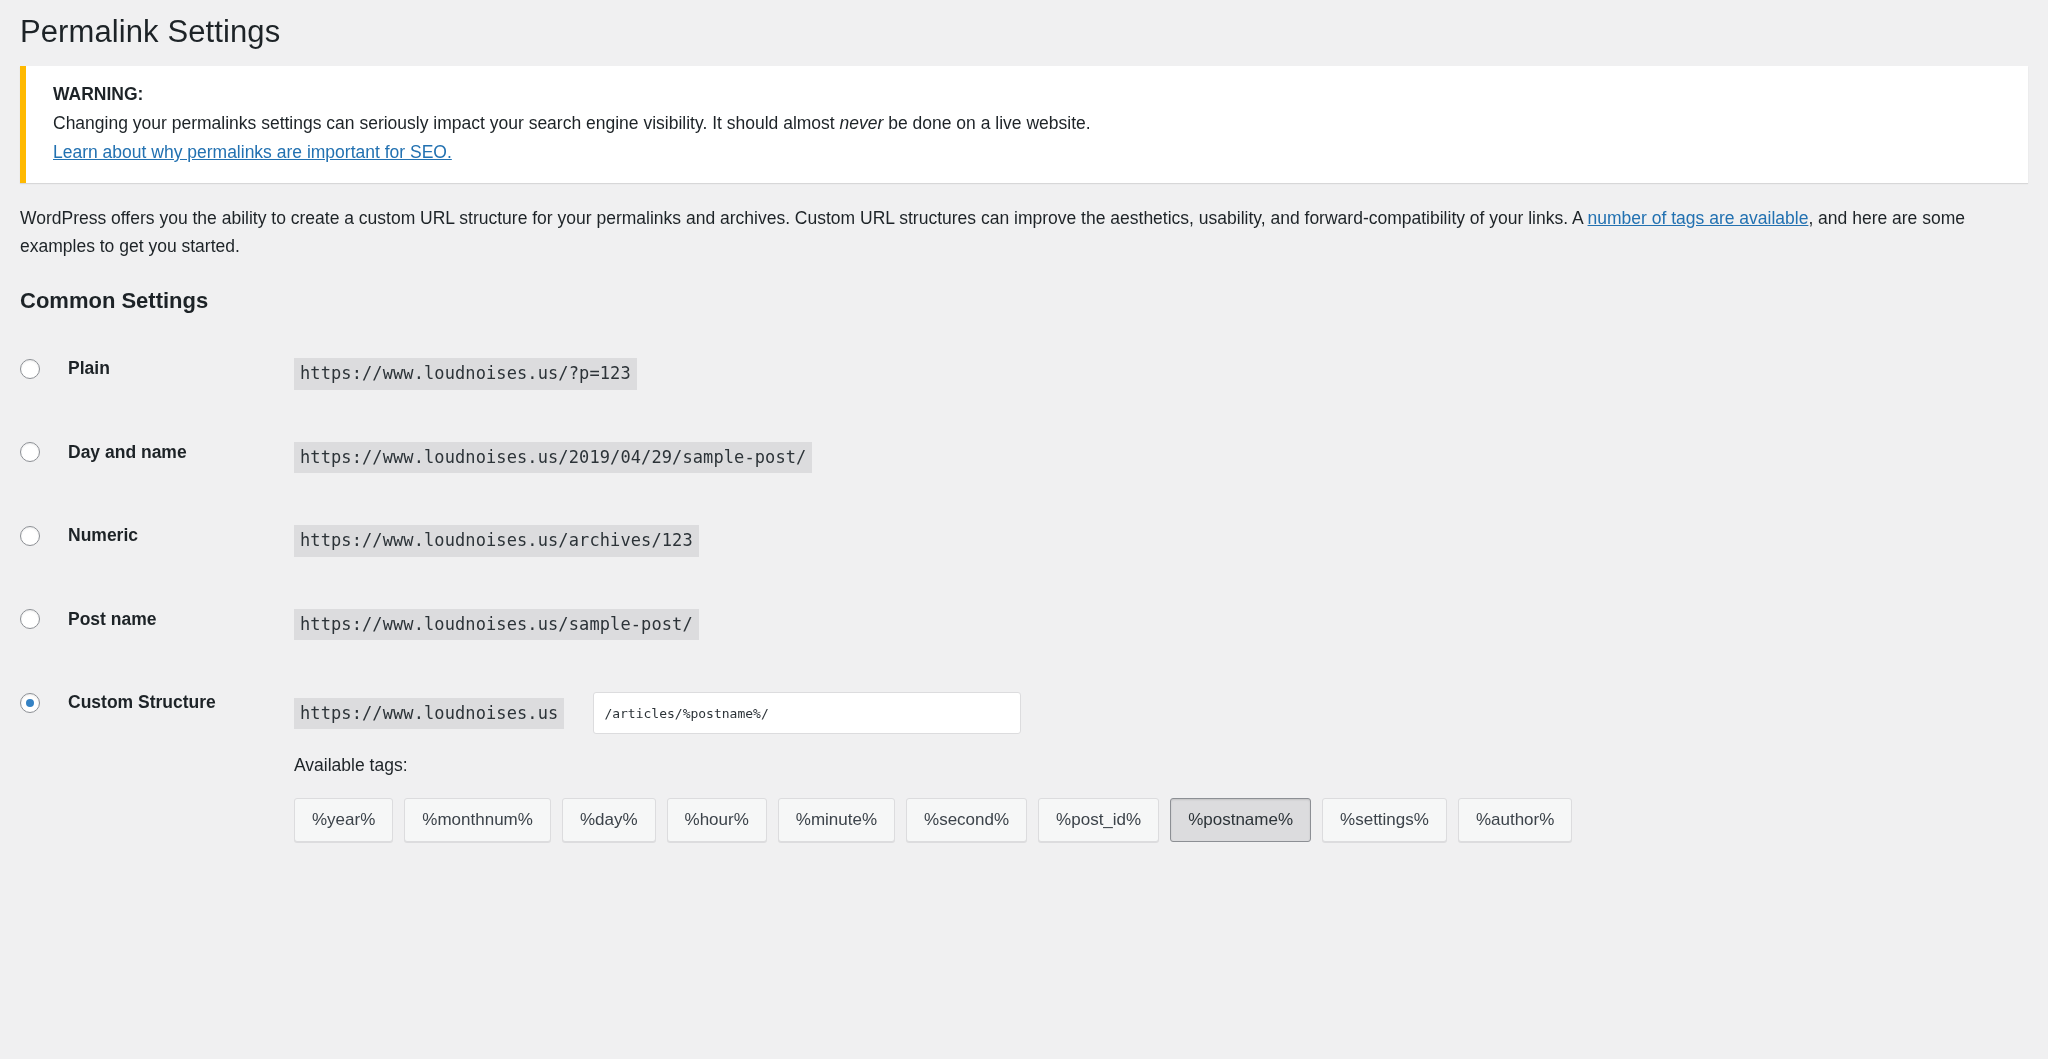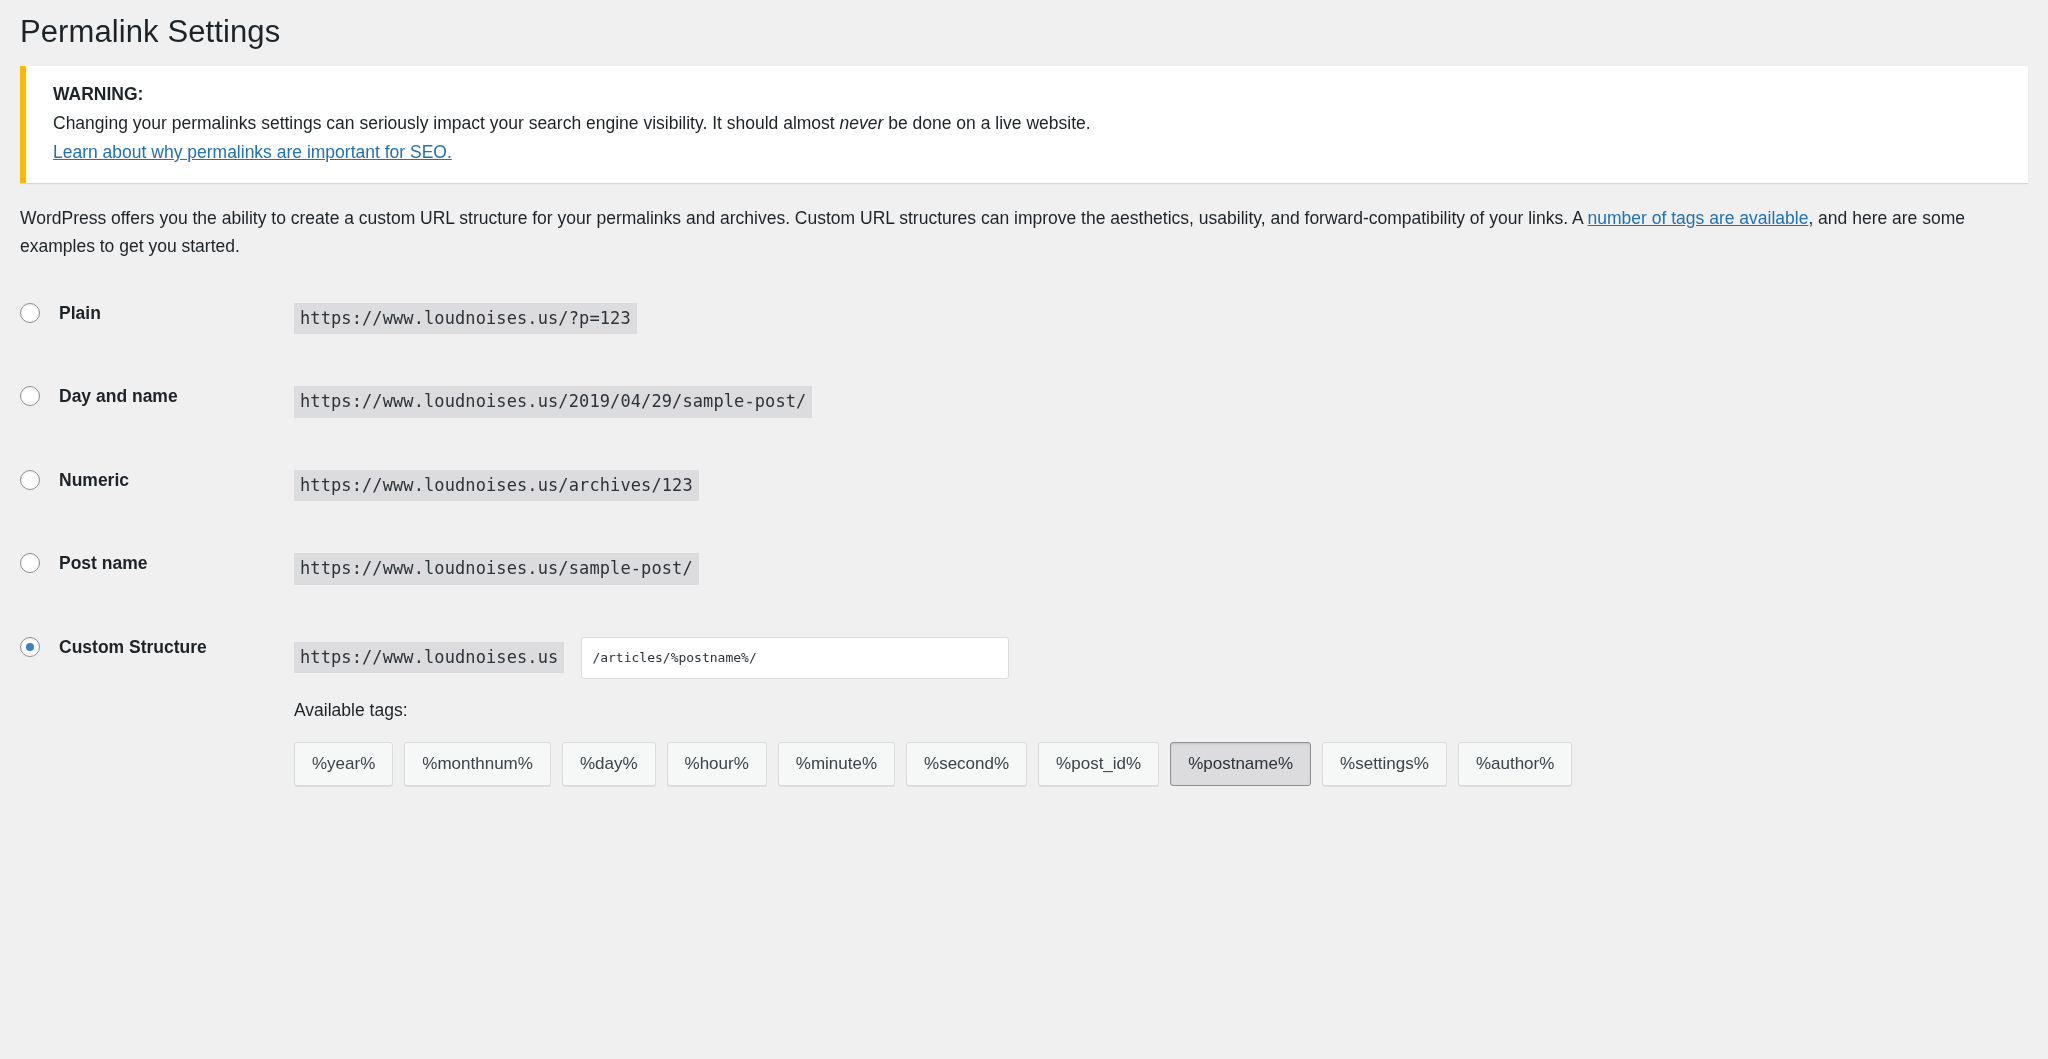--- a/index.html
+++ b/index.html
@@ -89,22 +89,22 @@
   .cell-label {
     width: 274px;
     padding: 26px 0 26px 0 !important;
   }
   .cell-value {
     padding: 26px 0 26px 0 !important;
   }
 
   .radio-row {
     display: flex;
-    align-items: flex-start;
-    gap: 19px;
+    align-items: center;
+    gap: 28px;
     cursor: pointer;
   }
   .radio {
     width: 20px;
     height: 20px;
     border-radius: 50%;
     border: 1px solid #8c8f94;
     background: #fff;
     box-shadow: inset 0 1px 2px rgba(0,0,0,.08);
     box-sizing: border-box;
@@ -142,21 +142,21 @@
     padding: 3px 6px;
     border-radius: 0;
     white-space: nowrap;
     letter-spacing: 0.1px;
   }
 
   
   .custom-wrap {
     display: flex;
     align-items: center;
-    gap: 4px;
+    gap: 16px;
   }
   .custom-prefix {
     margin-right: 13px;
   }
   .structure-input {
     width: 428px;
     height: 42px;
     box-sizing: border-box;
     border: 1px solid #dcdcde;
     background: #fff;
@@ -210,20 +210,21 @@
   <h1 class="page-title">Permalink Settings</h1>
 
   <div class="notice">
     <p class="notice-line strong">WARNING:</p>
     <p class="notice-line"><span>Changing your permalinks settings can seriously impact your search engine visibility. It should almost </span><em>never</em><span> be done on a live website.</span></p>
     <p class="notice-line"><a class="notice-link">Learn about why permalinks are important for SEO.</a></p>
   </div>
 
   <p class="intro"><span>WordPress offers you the ability to create a custom URL structure for your permalinks and archives. Custom URL structures can improve the aesthetics, usability, and forward-compatibility of your links. A </span><a class="inline-link">number of tags are available</a><span>, and here are some examples to get you started.</span></p>
 
+  <h2 class="section-heading">Common Settings</h2>
 
   <table class="settings">
     <tbody>
 
       <tr>
         <td class="cell-label">
           <label class="radio-row">
             <span class="radio"></span>
             <span class="radio-label">Plain</span>
           </label>

